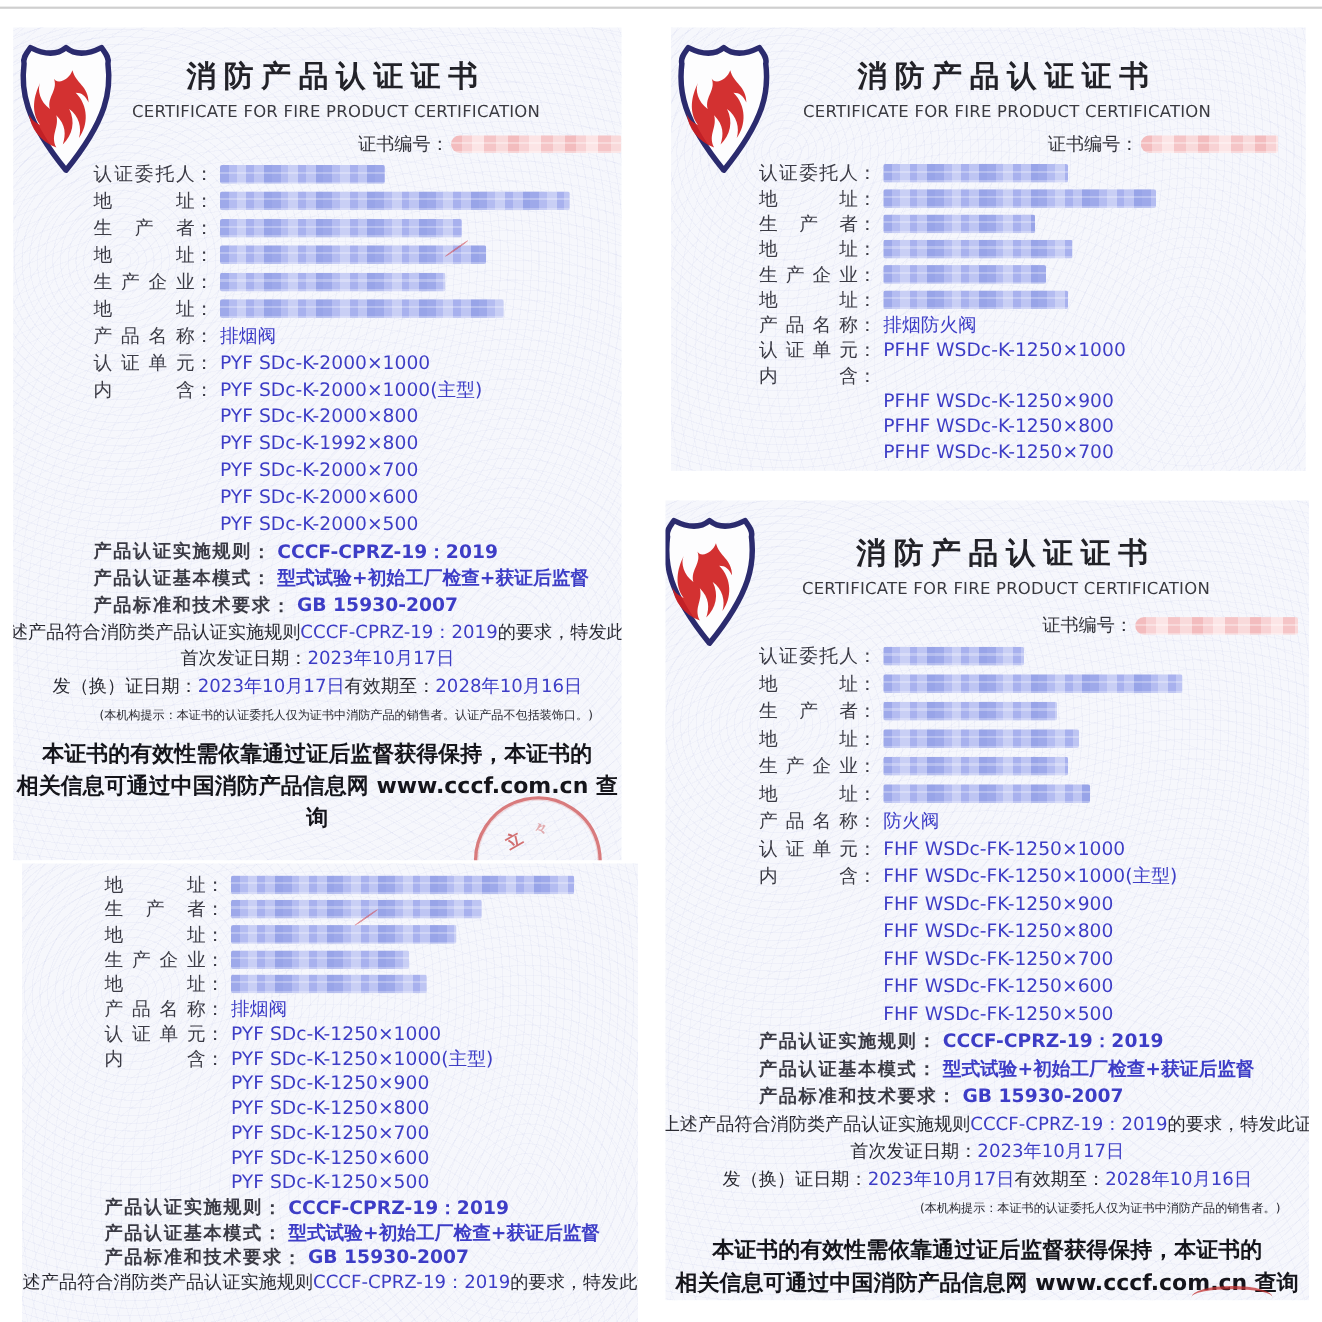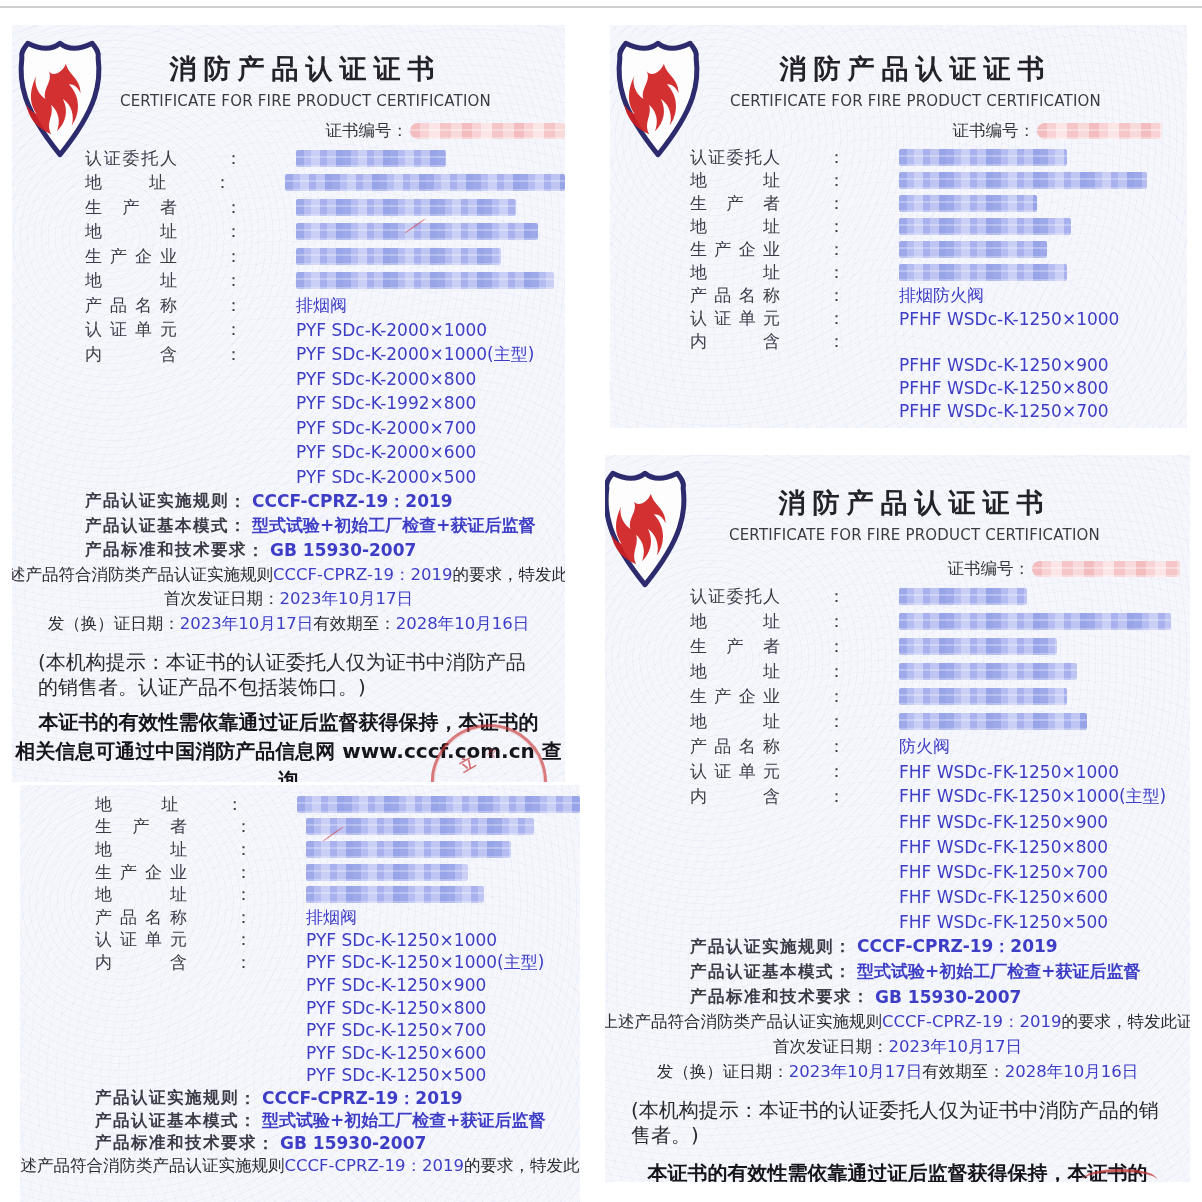--- a/index.html
+++ b/index.html
@@ -29,37 +29,37 @@
   .cert-subtitle{text-align:center;font-size:15px;color:#3a3a40;margin-top:5px;padding-left:34px;letter-spacing:0.2px;}
   .certno-row{display:flex;align-items:center;justify-content:flex-end;height:30px;margin-top:6px;padding-right:var(--cnpr);}
   #certificate-bottom-right .certno-row{margin-top:10px;}
   .certno-lbl{font-size:16.5px;color:#33333b;}
   .redact-pink{
     height:16px;border-radius:8px 2px 2px 8px;margin-left:2px;
     background-image:
       repeating-linear-gradient(0deg, rgba(255,255,255,0.35) 0 2px, transparent 2px 8px),
       repeating-linear-gradient(90deg,#f3bcbe 0 10px,#f8d2d4 10px 19px,#fce5e6 19px 30px,#f5c5c7 30px 41px,#f9dadb 41px 52px);
   }
-  .frow{display:flex;align-items:center;height:var(--pitch);padding-left:var(--pl);gap:48px;}
+  .frow{display:flex;align-items:center;height:var(--pitch);padding-left:var(--pl);}
   .lbl{display:inline-block;width:var(--lw);text-align:justify;text-align-last:justify;color:#3b3b45;font-size:17px;white-space:nowrap;}
   .colon{color:#3b3b45;font-size:17px;margin-right:6px;}
   .colon.hidden{visibility:hidden;}
   .val{color:#3d3dc6;font-size:17px;white-space:nowrap;}
   .redact-blue{
     height:17px;border-radius:2px;
     background-image:
       repeating-linear-gradient(0deg, rgba(255,255,255,0.28) 0 2px, transparent 2px 9px),
       repeating-linear-gradient(90deg,#9ea9ea 0 8px,#b4bcf1 8px 15px,#c9cff5 15px 24px,#a8b1ee 24px 31px,#bec5f3 31px 40px,#98a4e8 40px 47px);
   }
   .rrow{display:flex;align-items:center;height:var(--pitch);padding-left:var(--pl);font-weight:bold;}
   .rlbl{letter-spacing:1.5px;color:#3b3b45;font-size:16.5px;white-space:nowrap;}
   .cline{display:flex;justify-content:center;align-items:center;height:var(--pitch);font-size:16.5px;white-space:nowrap;}
   .dark{color:#2a2a32;}
   .cline .val{font-size:16.5px;}
-  .notice{text-align:left;font-size:20px;color:#2a2a32;line-height:25px;padding:0 26px;margin-top:14px;}
+  .notice{text-align:right;font-size:11px;color:#2a2a32;line-height:25px;padding:0 26px;margin-top:2px;}
   .validity{margin-top:8px;text-align:center;font-weight:bold;font-size:20px;color:#15151b;line-height:29px;}
   #certificate-bottom-right .validity{margin-top:10px;line-height:30px;}
   .stamp-partial{
     position:absolute;right:18px;bottom:-58px;width:110px;height:110px;border-radius:50%;
     border:3px solid rgba(201,57,57,0.65);transform:rotate(-12deg);
     box-shadow:inset 0 0 0 1px rgba(201,57,57,0.15);
   }
   .stamp-char{position:absolute;color:rgba(195,52,52,0.7);font-size:15px;font-weight:bold;}
   .stamp-arc{
     position:absolute;left:478px;bottom:-8px;width:74px;height:18px;border-radius:50%;

